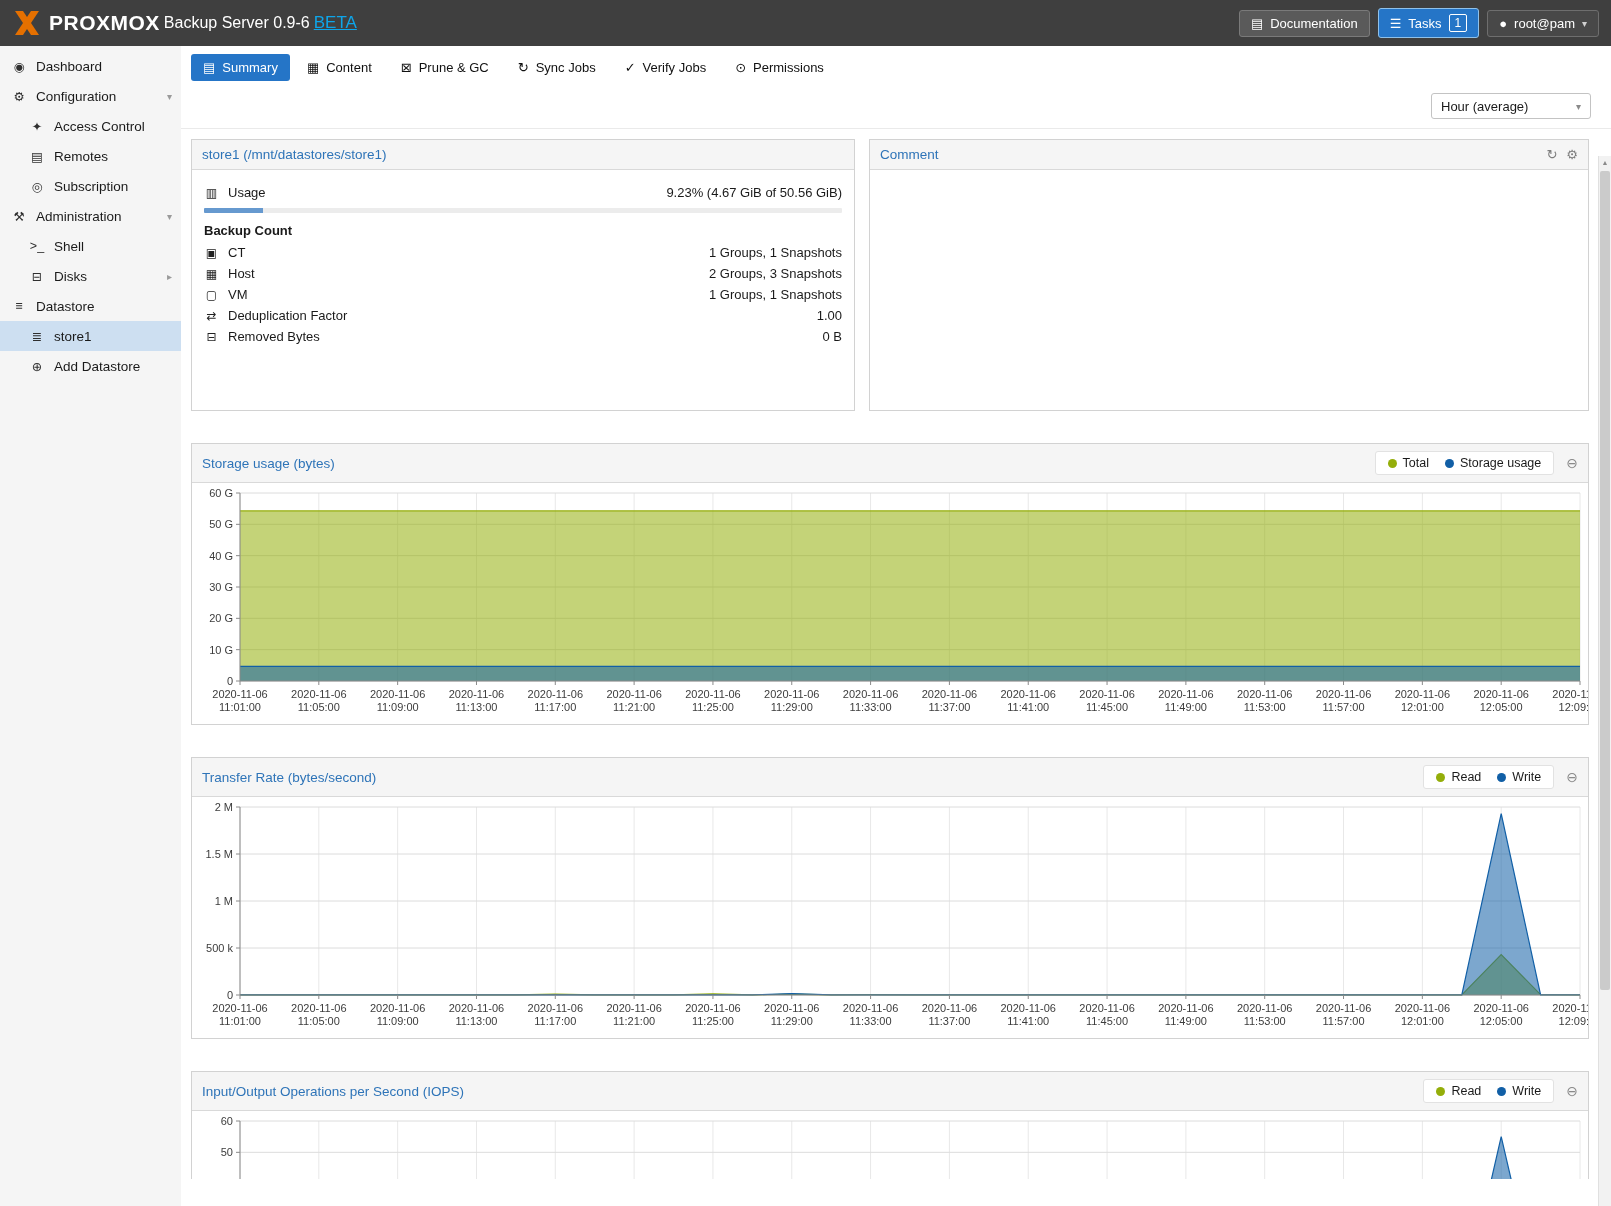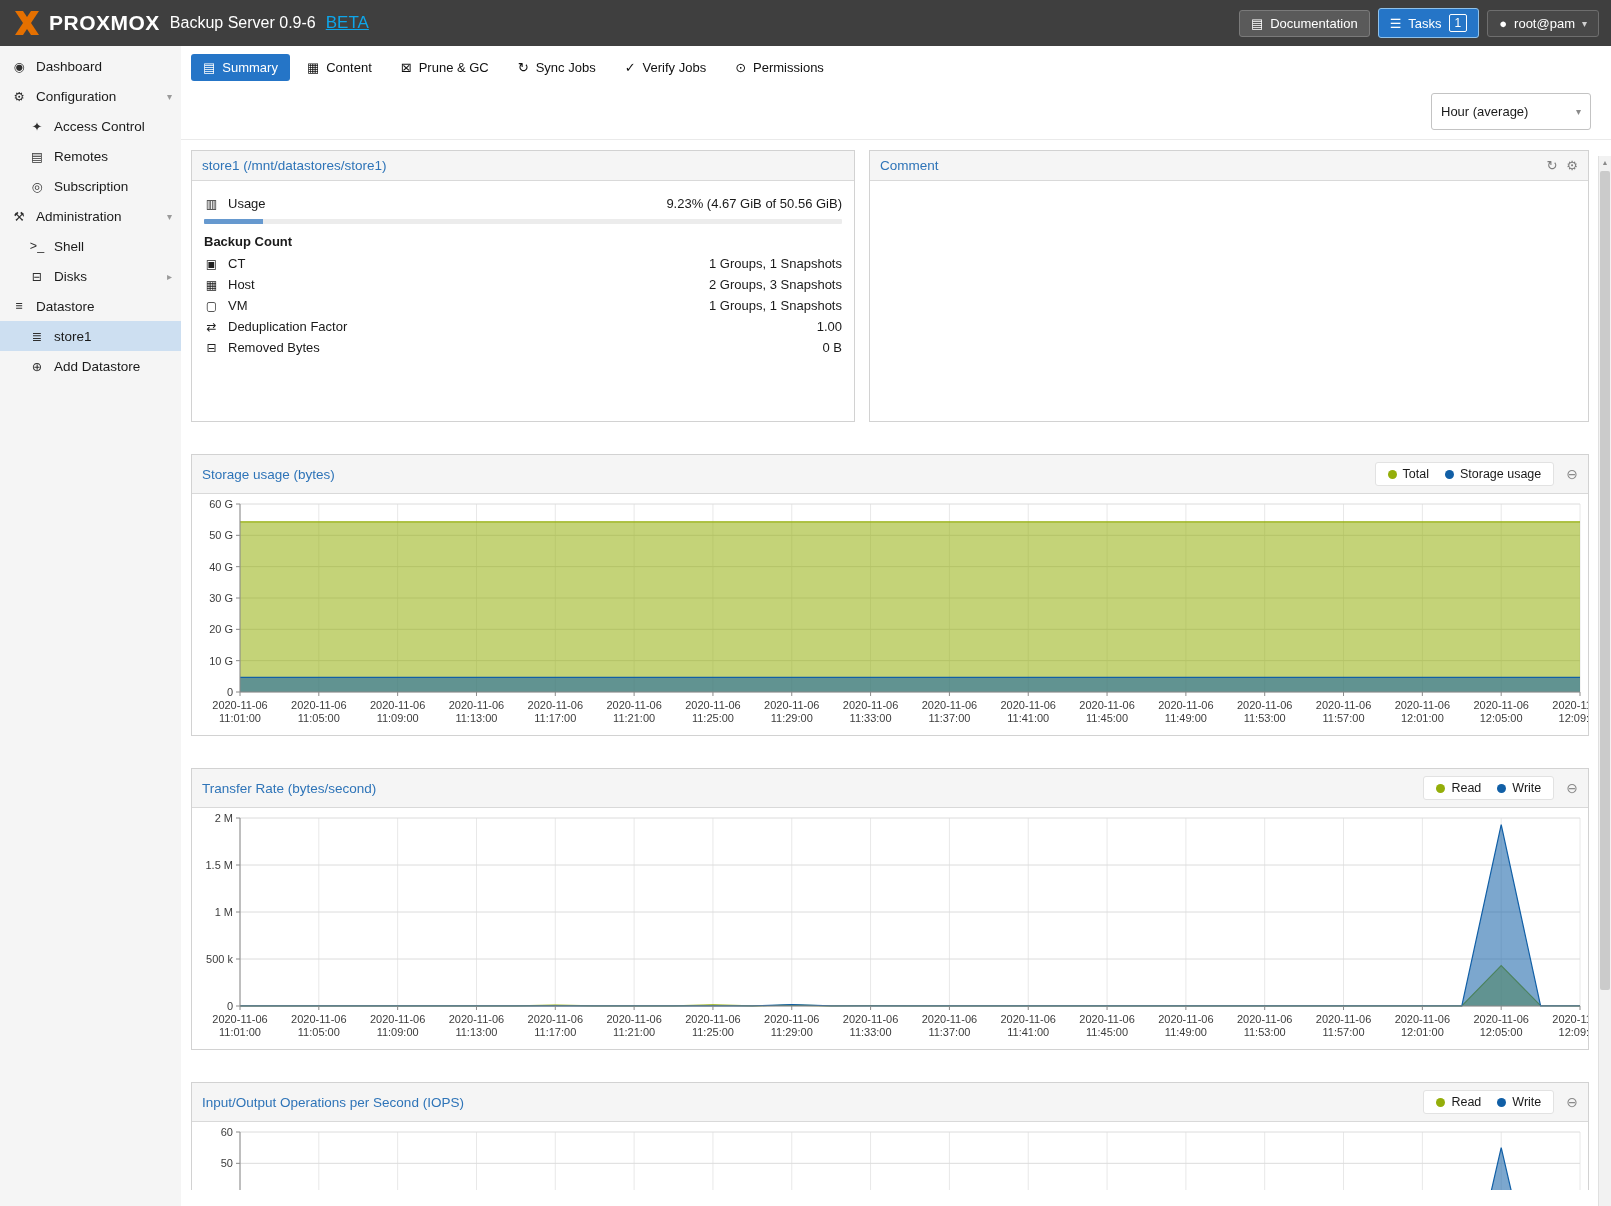--- a/index.html
+++ b/index.html
@@ -1,19 +1,19 @@
 <!DOCTYPE html>
 <html><head>
 <meta charset="utf-8">
 <style>
 *{box-sizing:border-box;margin:0;padding:0}
 html,body{width:1611px;height:1206px;overflow:hidden;background:#fff;
   font-family:"Liberation Sans","DejaVu Sans",sans-serif;font-size:13px;color:#1a1a1a}
 
-.topbar{height:46px;background:#3f3f3f;display:flex;align-items:center;padding:0 12px;gap:10px}
+.topbar{height:46px;background:#3f3f3f;display:flex;align-items:center;padding:0 12px;gap:4px}
 .brand{display:flex;align-items:center;gap:7px}
 .brandname{color:#fff;font-weight:bold;font-size:21px;letter-spacing:.5px}
 .subtitle{color:#fff;font-size:16px}
 .beta{color:#0ea5e9;text-decoration:underline;cursor:pointer;font-size:17px}
 .topbar-right{margin-left:auto;display:flex;gap:8px;align-items:center}
 .tb-btn{display:flex;align-items:center;gap:7px;font-size:13px;color:#fff;border-radius:3px;padding:5px 11px;cursor:pointer;border:1px solid transparent;background:none;font-family:inherit}
 .tb-btn.doc{background:#5a5a5a;border-color:#7a7a7a}
 .tb-btn.tasks{background:#2575c7;border-color:#8fc1ea}
 .tb-btn.user{background:#484848;border-color:#6e6e6e}
 .badge{border:1px solid #fff;border-radius:2px;padding:0 5px;font-size:12px;line-height:16px}
@@ -26,21 +26,21 @@
 .sb-item.selected{background:#cddff1}
 .sb-icon{width:16px;text-align:center;font-size:12.5px;color:#2f2f2f;flex:none}
 .sb-caret{margin-left:auto;color:#9a9a9a;font-size:10px}
 .content{flex:1;position:relative;background:#fff;overflow:hidden}
 .content-header{padding:13px 12px 5px;color:#2e74b8;font-size:14px}
 
 .tabs{display:flex;gap:5px;padding:8px 10px;align-items:center}
 .tab{display:flex;align-items:center;gap:7px;padding:6px 12px;border-radius:3px;cursor:pointer;color:#111;font-size:13px}
 .tab.active{background:#2575c7;color:#fff}
 .toolbar{display:flex;justify-content:flex-end;padding:4px 20px 9px 10px;border-bottom:1px solid #eaeaea}
-.combo{width:160px;height:37px;border:1px solid #c3c3c3;border-radius:3px;background:#fff;display:flex;align-items:center;justify-content:space-between;padding:5px 9px;cursor:pointer;font-size:13px}
+.combo{width:160px;height:26px;border:1px solid #c3c3c3;border-radius:3px;background:#fff;display:flex;align-items:center;justify-content:space-between;padding:5px 9px;cursor:pointer;font-size:13px}
 .combo-caret{color:#8a8a8a;font-size:10px}
 
 .scrollarea{padding:10px 22px 0 10px;overflow:hidden;height:1050px}
 .panels-row{display:flex;gap:14px;align-items:stretch}
 .panel{border:1px solid #d2d2d2;background:#fff}
 .summary-panel{width:664px;flex:none}
 .comment-panel{flex:1}
 .panel-header{background:#f5f5f5;border-bottom:1px solid #d9d9d9;padding:7px 10px;display:flex;align-items:center;min-height:30px}
 .panel-title{color:#2e74b8;font-size:13.5px}
 .panel-tools{margin-left:auto;display:flex;gap:9px;color:#7e7e7e;font-size:13px}

